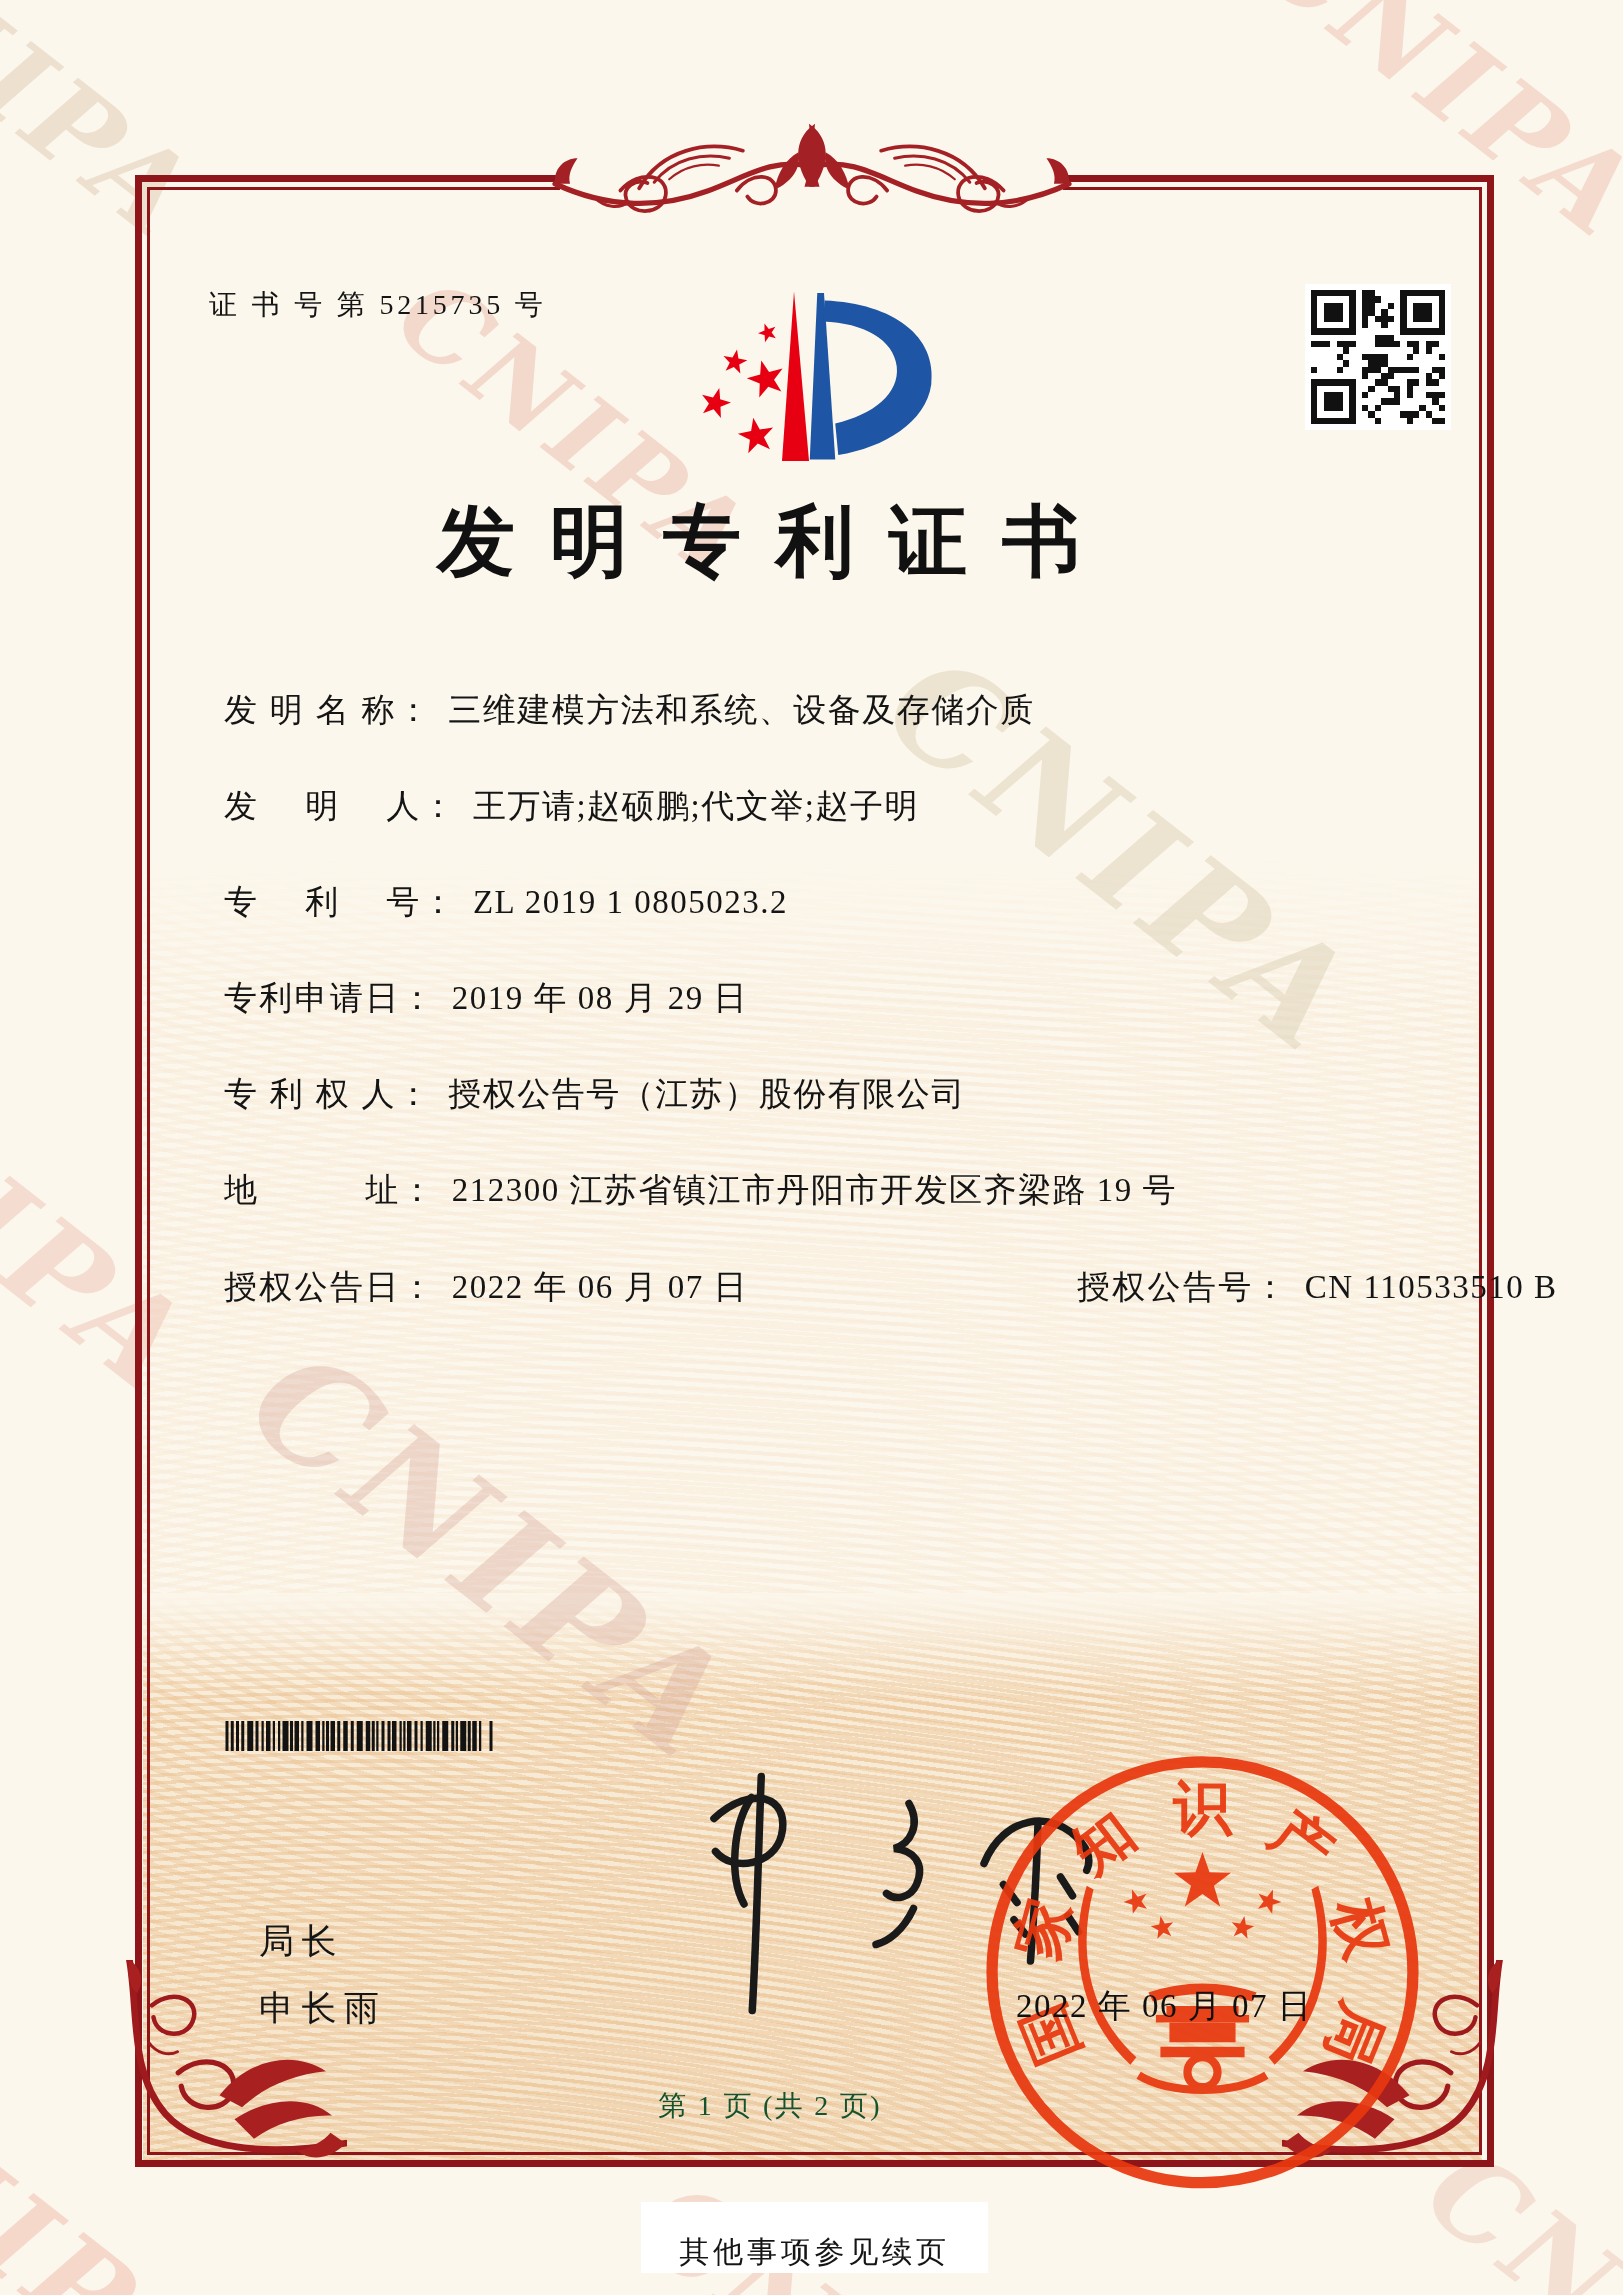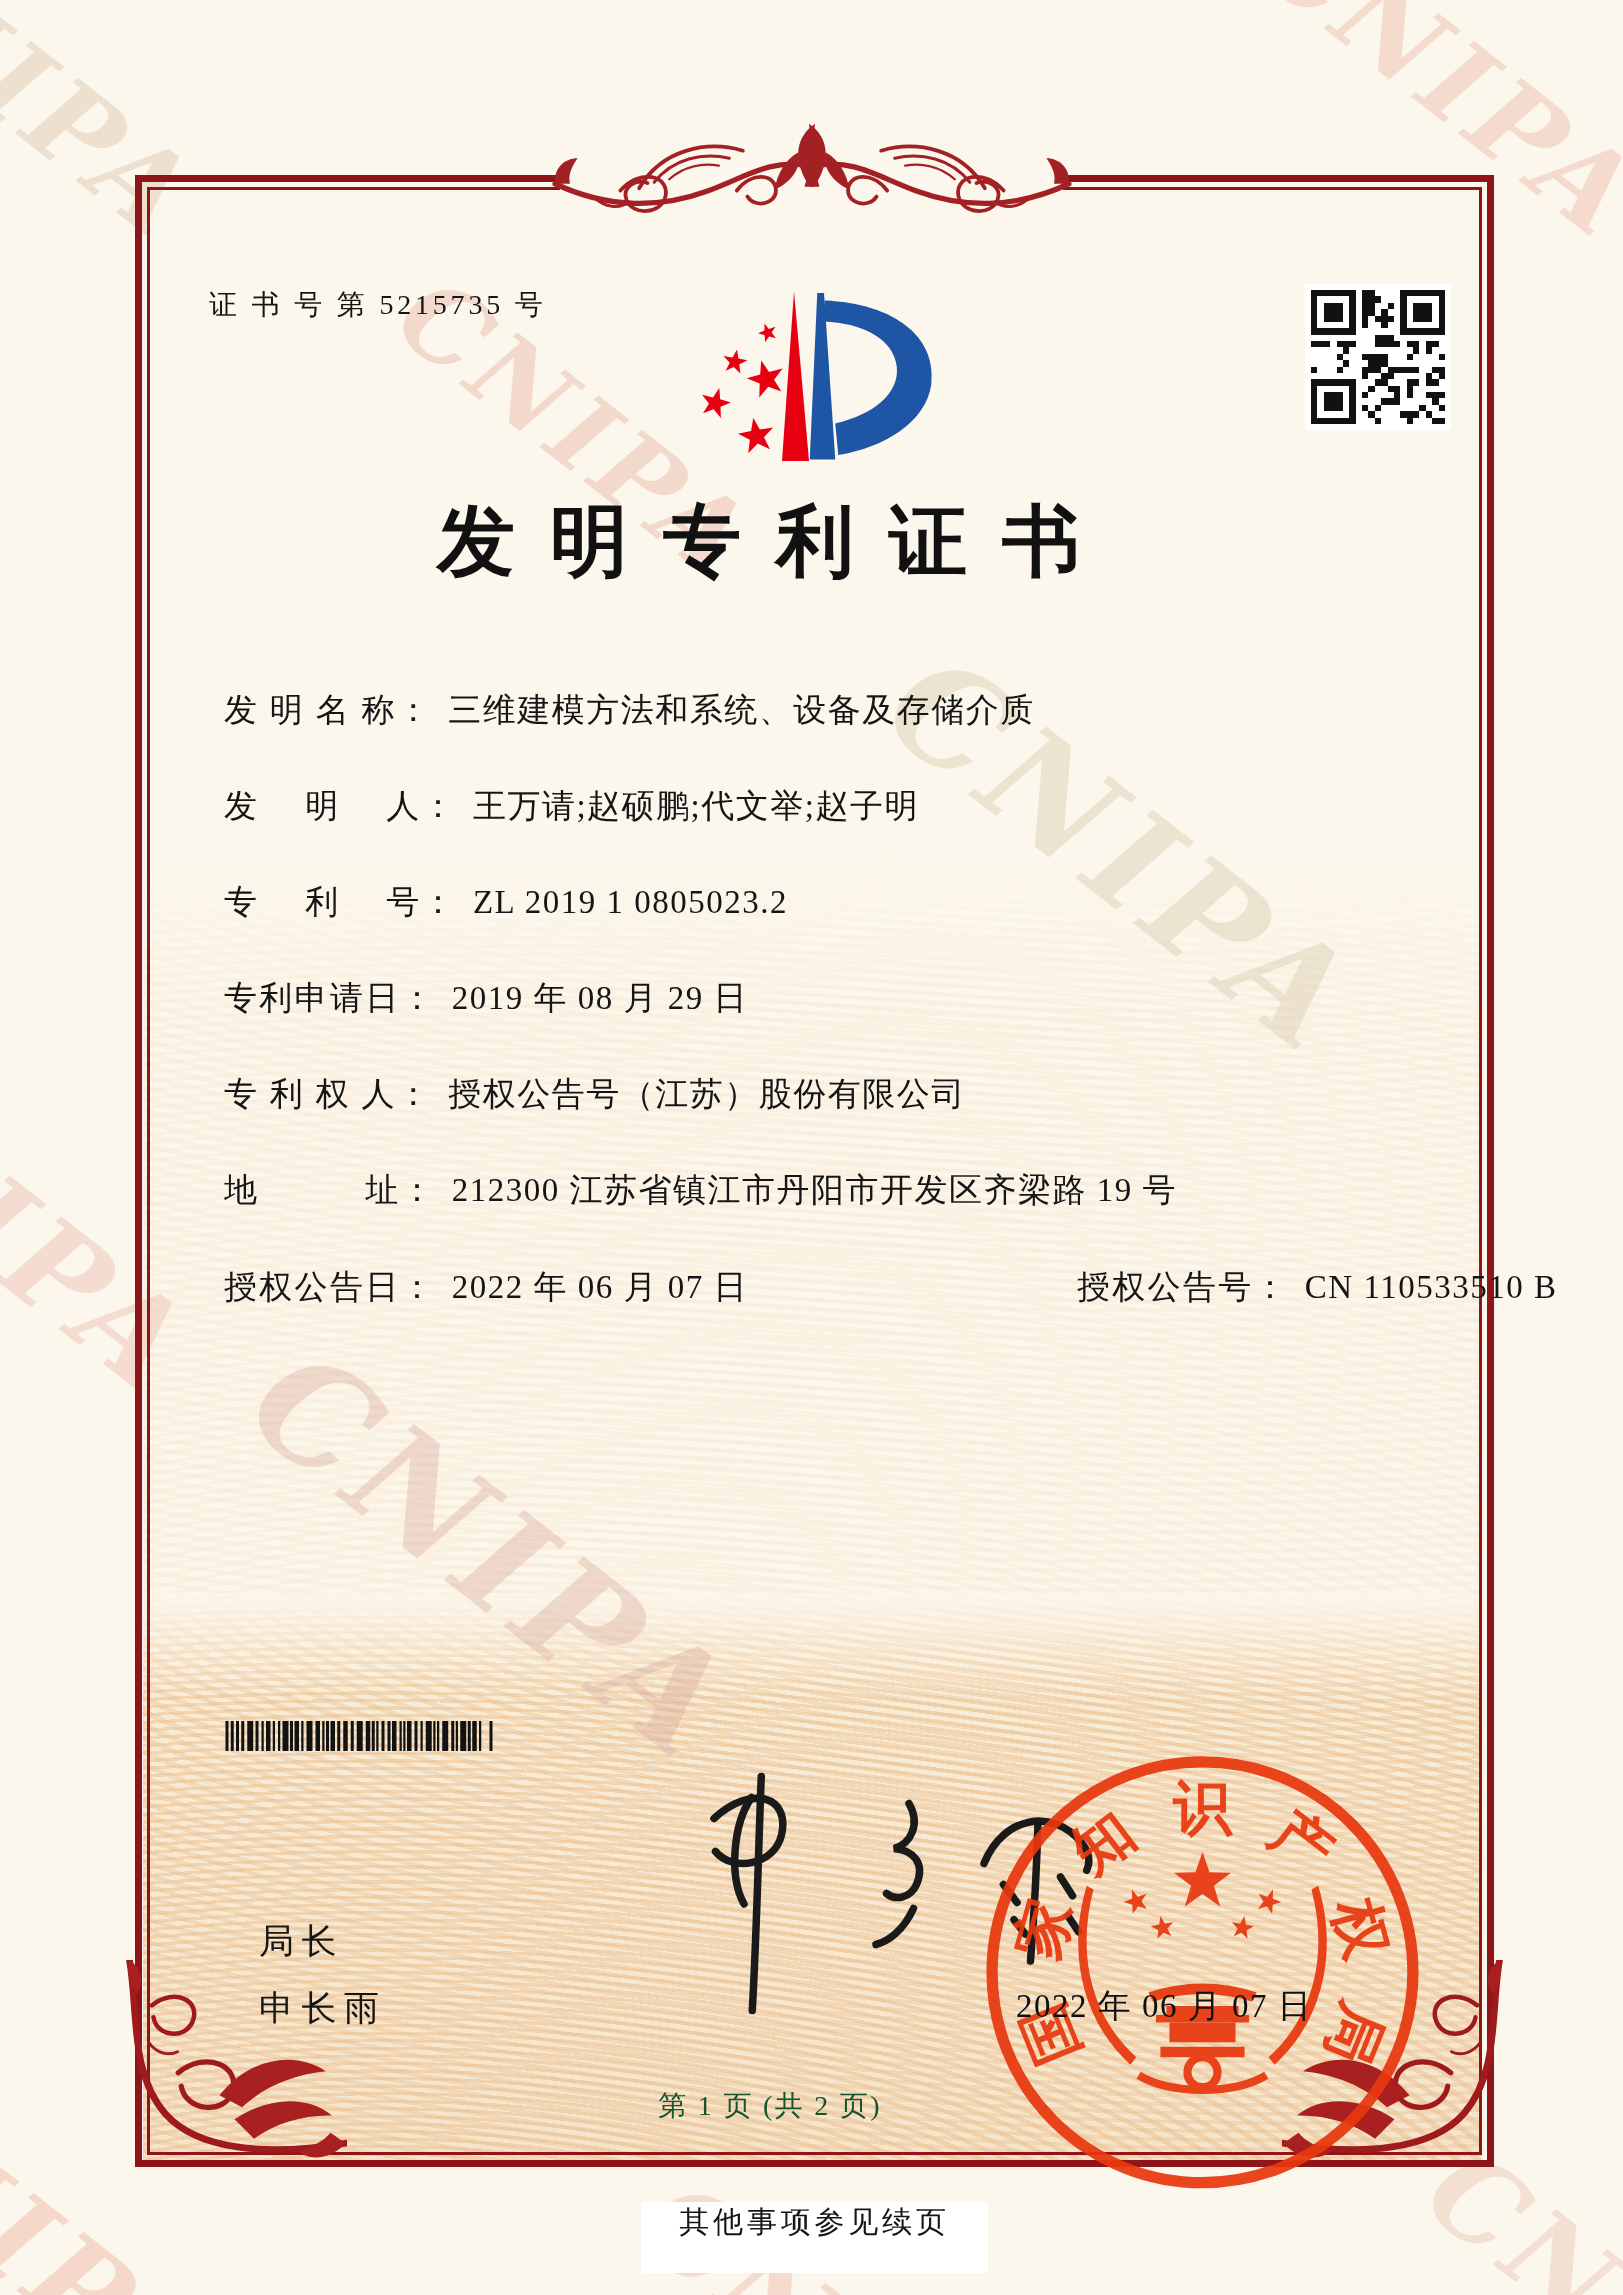--- a/index.html
+++ b/index.html
@@ -73,21 +73,21 @@
     position:absolute;left:224px;top:1331px;width:1210px;z-index:5;
     font-size:32px;line-height:47px;text-align:justify;
   }
   .paras p{margin:0;text-indent:2em;}
   .signer{position:absolute;left:259px;font-size:35px;letter-spacing:7.5px;z-index:5;}
   #signer-title{top:1918px;}
   #signer-name{top:1985px;}
   .page-info{left:601px;top:2087px;width:338px;text-align:center;font-size:28px;letter-spacing:2.3px;color:#14532d;z-index:5;}
   .footer-box{
     left:641px;top:2202px;width:347px;height:71px;background:#ffffff;z-index:6;
-    display:flex;align-items:flex-start;justify-content:center;
+    display:flex;align-items:flex-end;justify-content:center;
     font-size:30px;letter-spacing:3.8px;
   }
   .seal-date{
     left:1016px;top:1984px;font-size:33px;letter-spacing:1.5px;color:#101010;z-index:8;white-space:nowrap;
   }
   #seal-svg{z-index:7;left:962px;top:1728px;}
   #qr-svg{left:1305px;top:284px;z-index:5;background:#ffffff;padding:6px;}
   #barcode-svg{left:225px;top:1721px;z-index:5;}
   #logo-svg{left:691px;top:278px;z-index:5;}
   #sig-svg{left:661px;top:1772px;z-index:5;}

